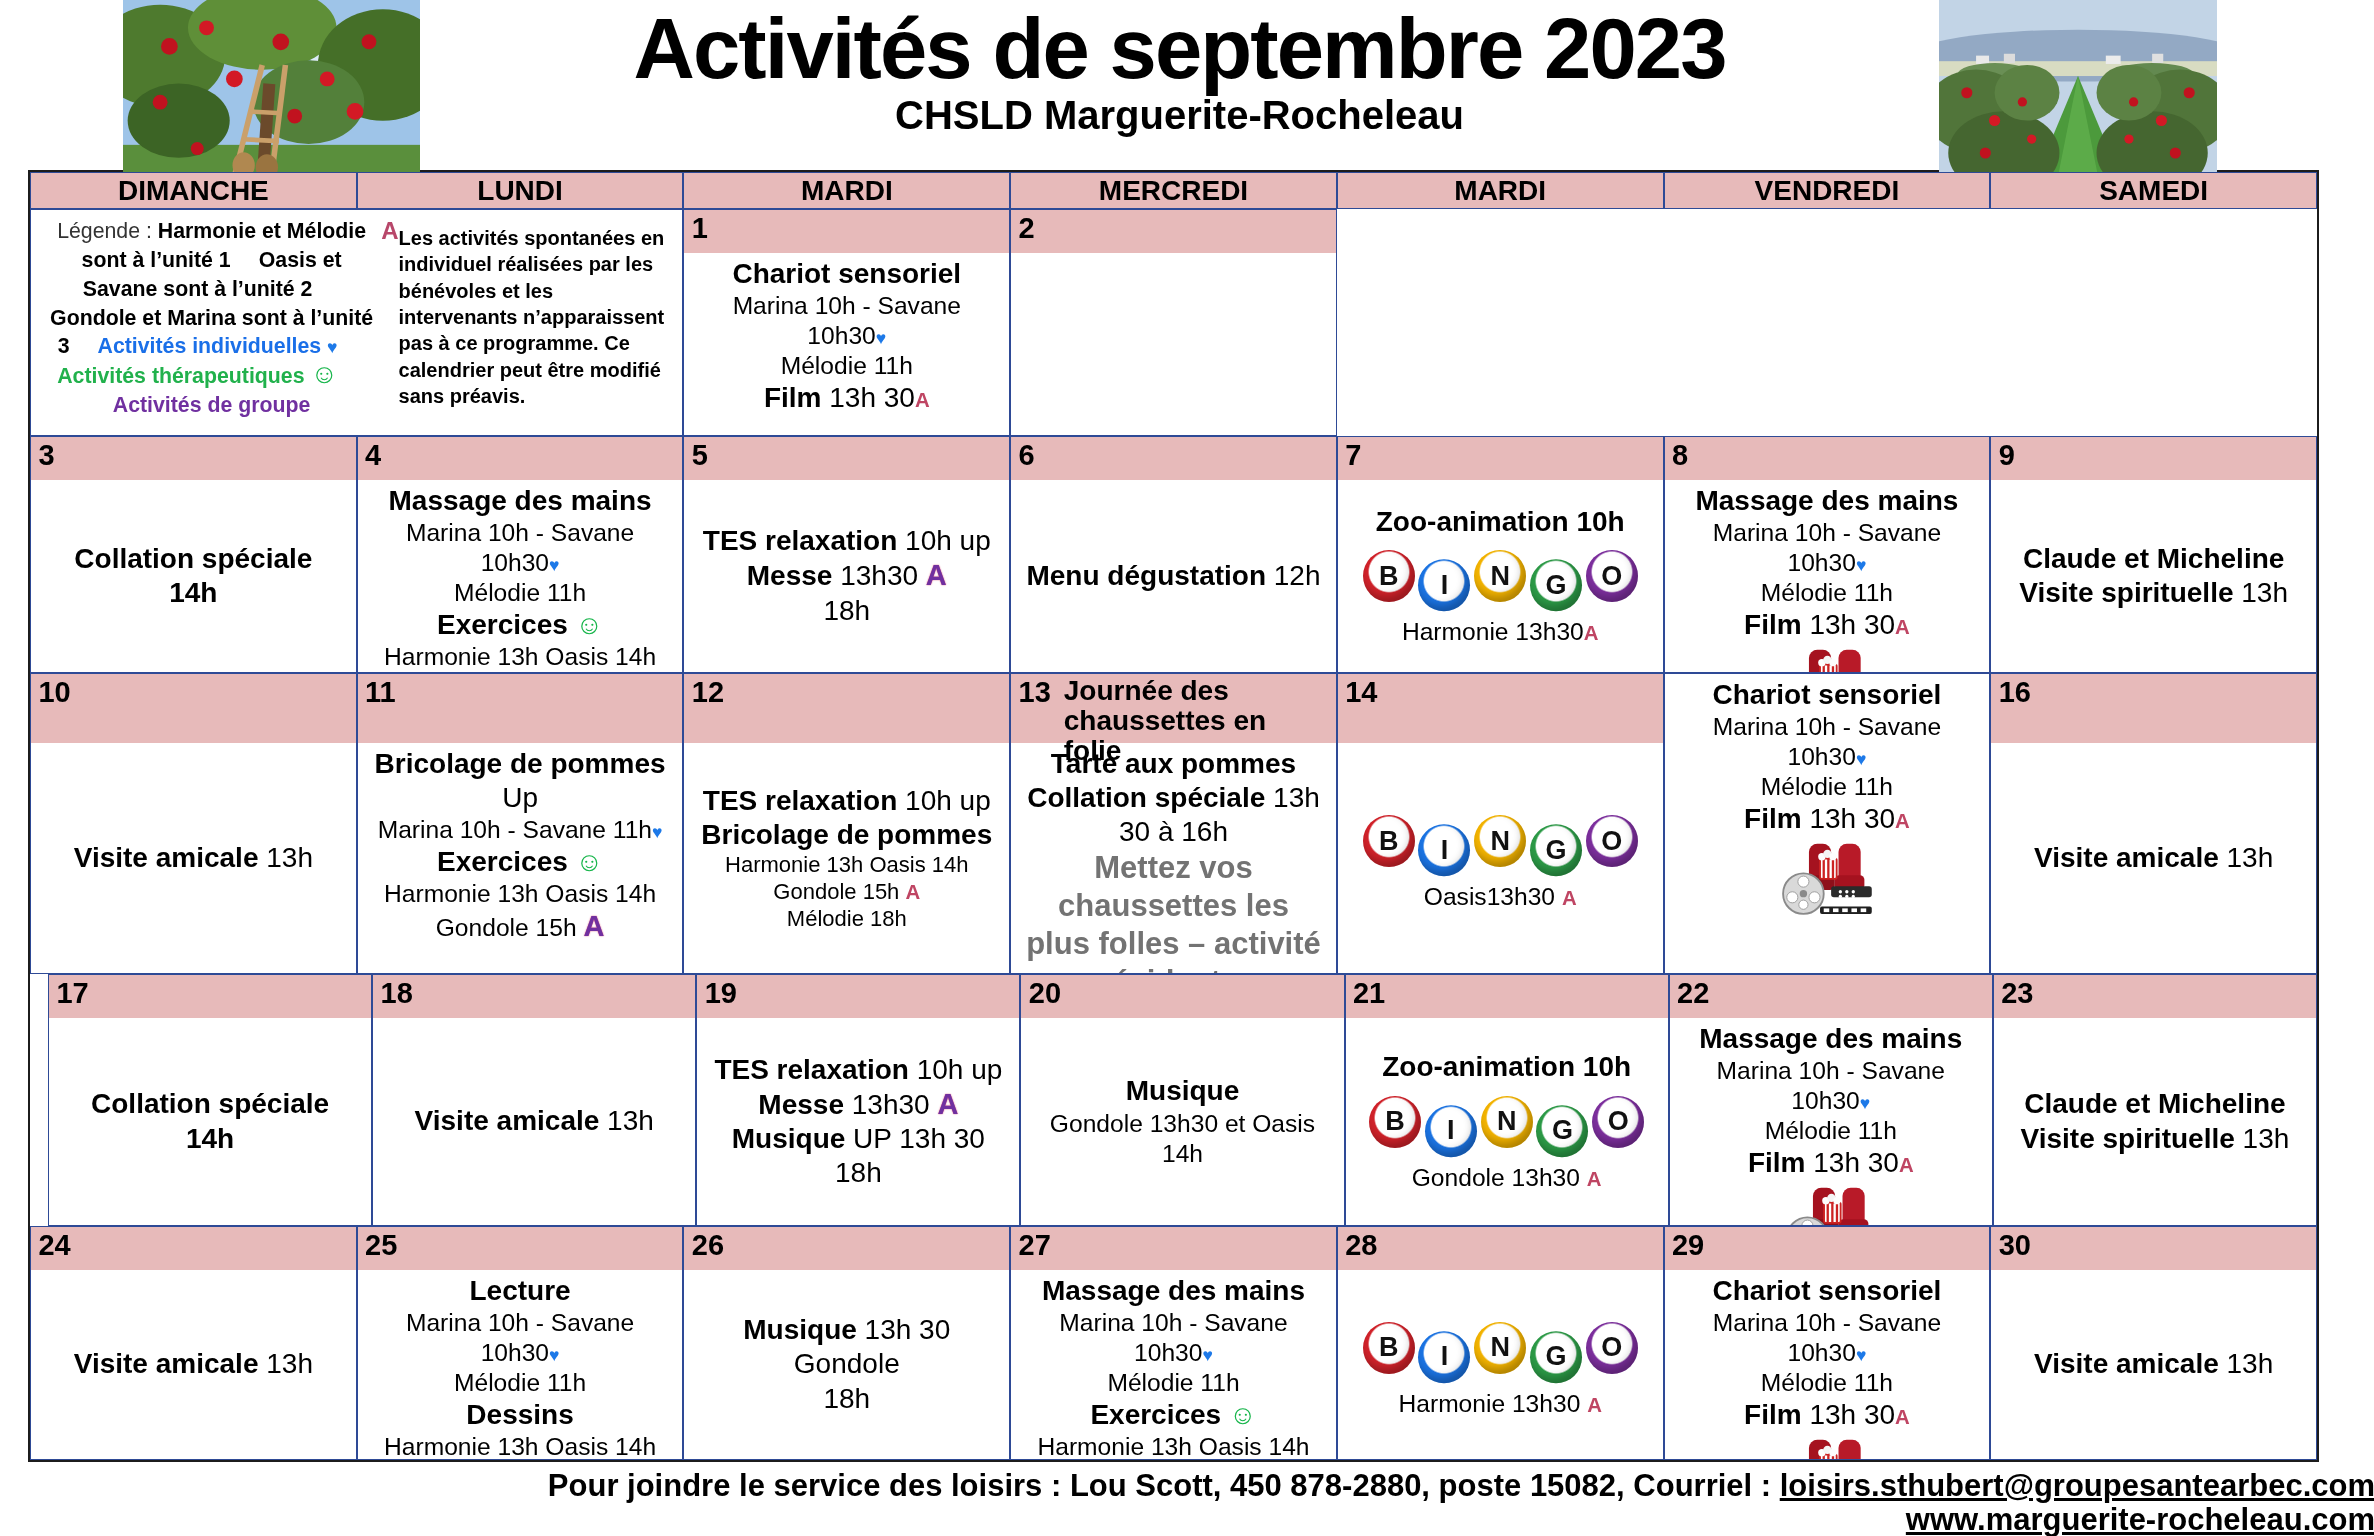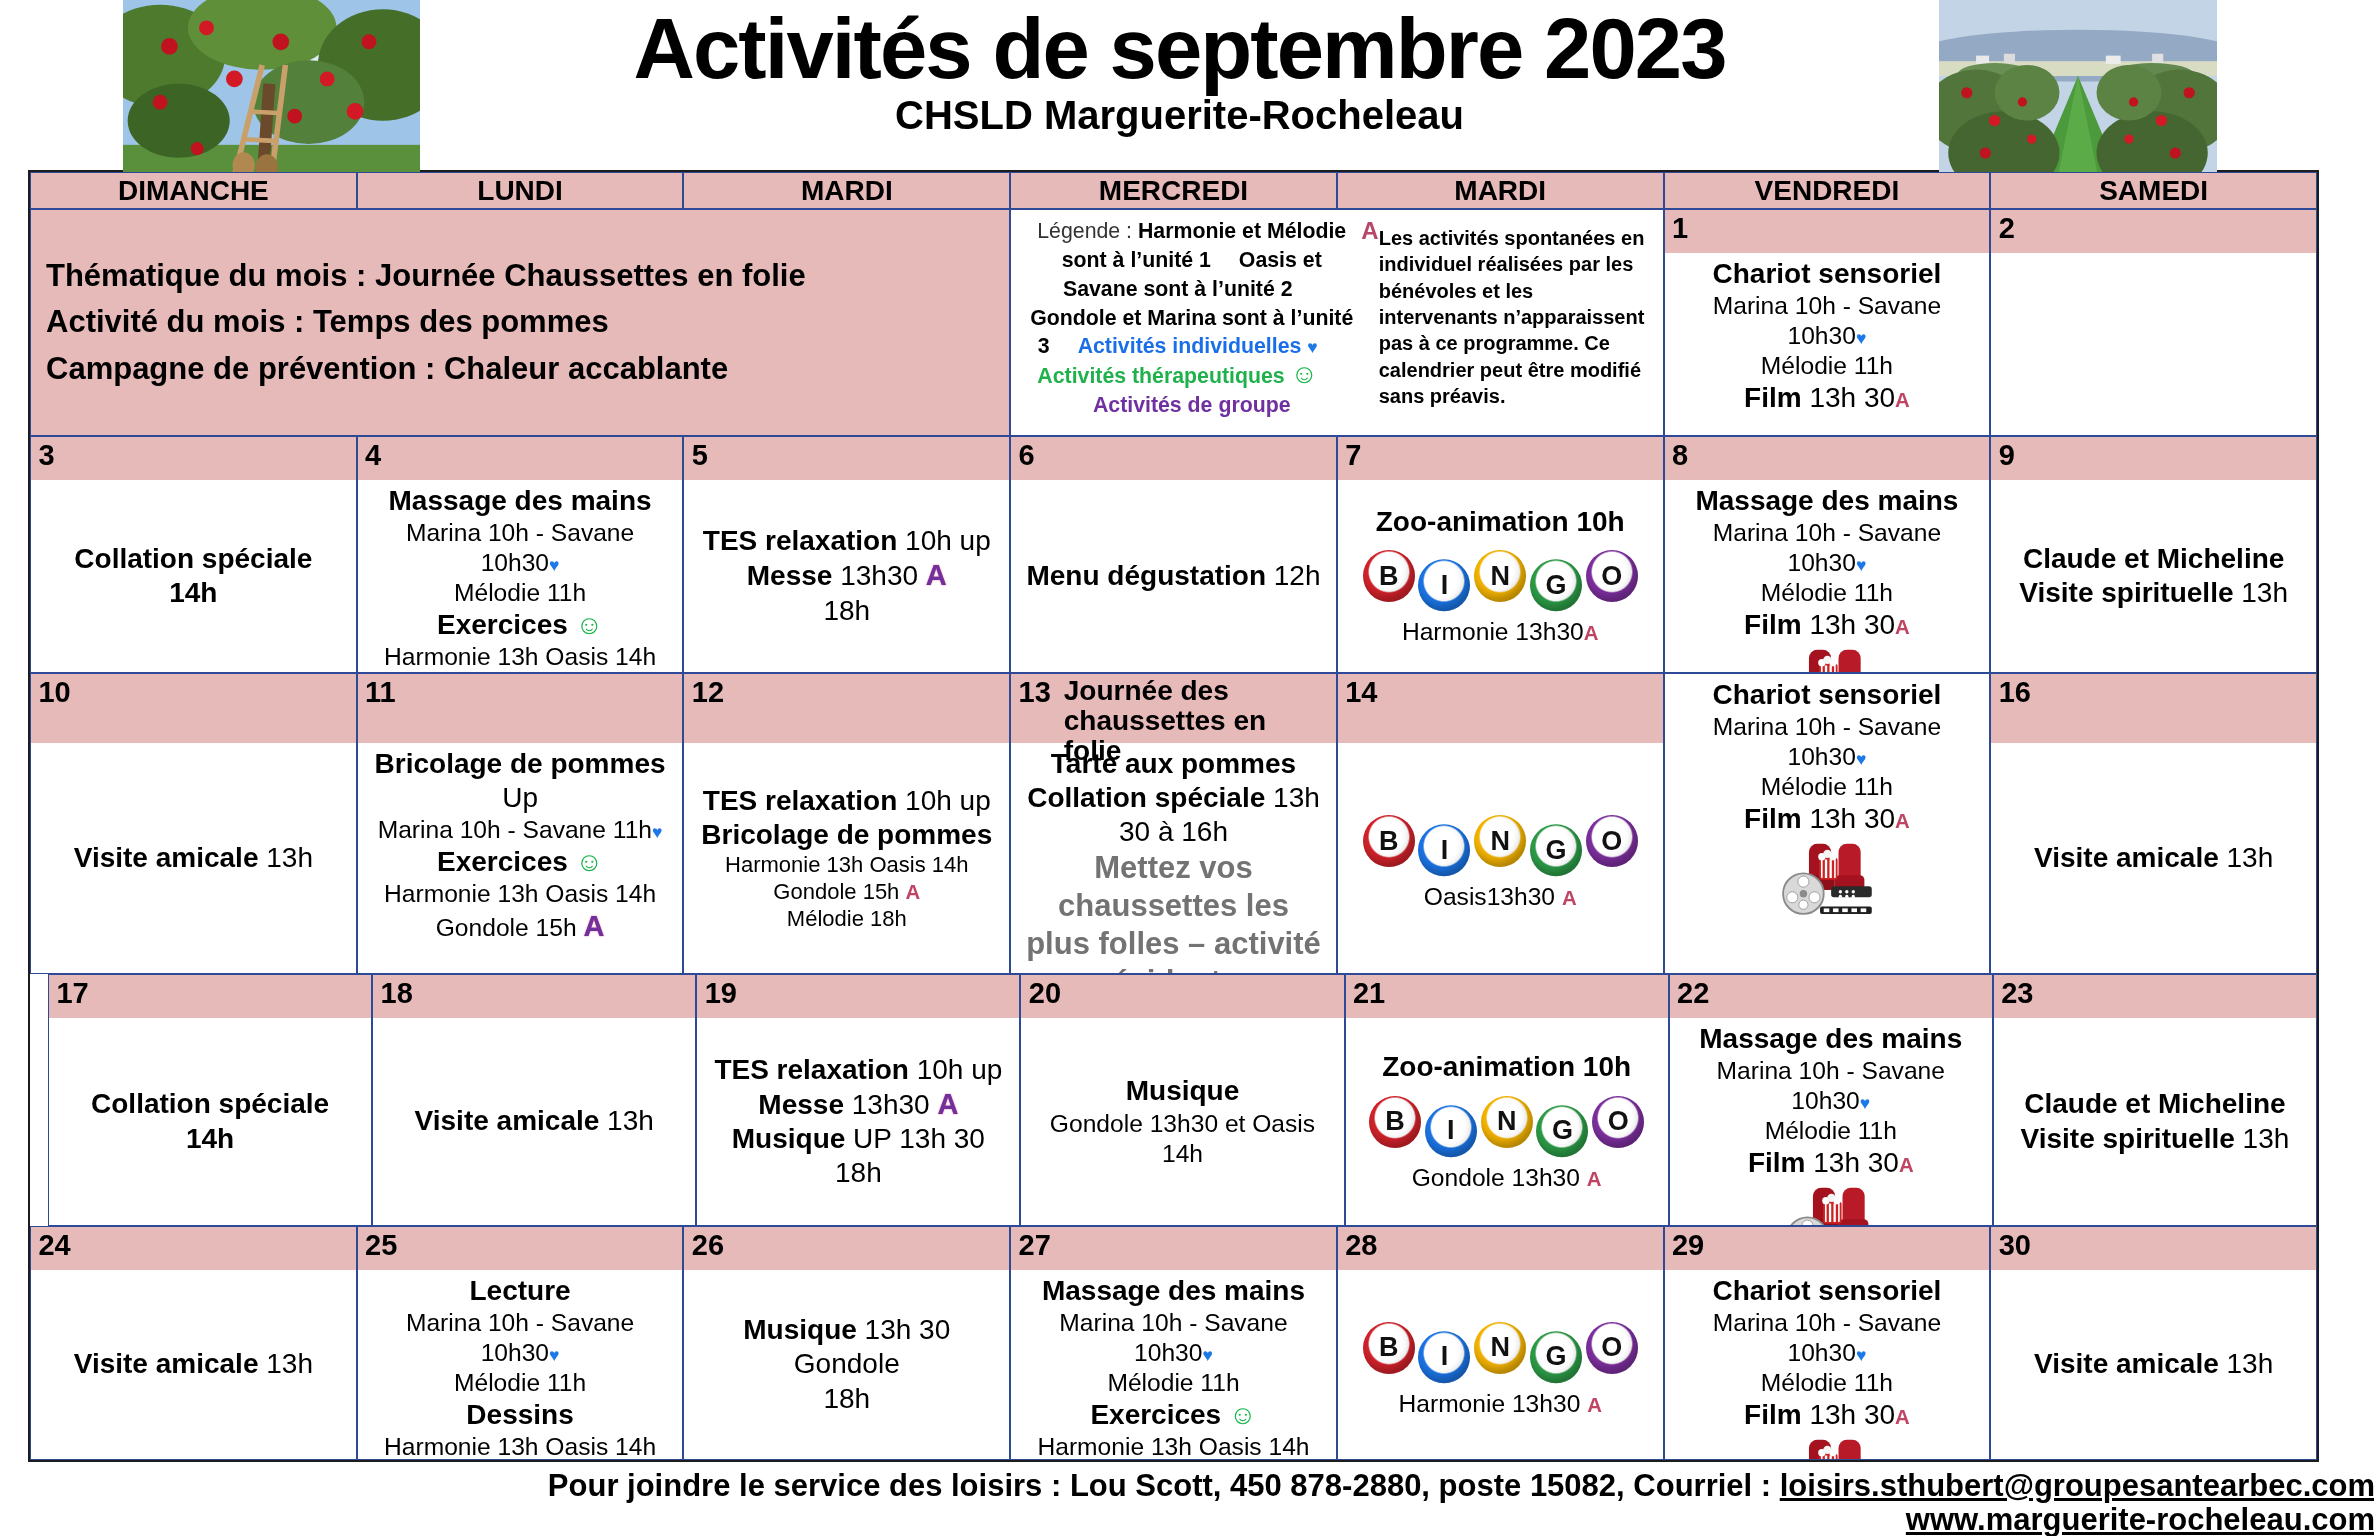--- a/index.html
+++ b/index.html
@@ -153,25 +153,20 @@
     <div class="week header-row" id="day-headers">
         <div class="dh">DIMANCHE</div>
         <div class="dh">LUNDI</div>
         <div class="dh">MARDI</div>
         <div class="dh">MERCREDI</div>
         <div class="dh">MARDI</div>
         <div class="dh">VENDREDI</div>
         <div class="dh">SAMEDI</div>
       </div>
     <div class="week r1" id="row1">
-      <div class="thematic">
-        <div class="them-line">Thématique du mois : Journée Chaussettes en folie</div>
-        <div class="them-line">Activité du mois : Temps des pommes</div>
-        <div class="them-line">Campagne de prévention : Chaleur accablante</div>
-      </div>
       <div class="legendcell">
         <div class="legend-intro" id="legend-intro"><span class="c-lbl">Légende :  </span><span class="c-bb">Harmonie et Mélodie sont à l’unité 1</span><span class="gap"></span><span class="c-bb">Oasis et Savane sont à l’unité 2</span><span class="gap"></span><span class="c-bb">Gondole et Marina sont à l’unité 3</span><span class="gap"></span><span class="c-bblue">Activités individuelles </span><span class="ic-heart">♥</span><span class="gap"></span><span class="c-bgreen">Activités thérapeutiques </span><span class="ic-smiley">☺</span><span class="gap"></span><span class="c-bpurple">Activités de groupe</span></div>
         <div class="legend-a">A</div>
         <div class="legend-note">Les activités spontanées en individuel réalisées par les bénévoles et les intervenants n’apparaissent pas à ce programme. Ce calendrier peut être modifié sans préavis.</div>
       </div>
     <div class="cell">
           <div class="strip">
             <span class="num">1</span>
           </div>
           <div class="content">

